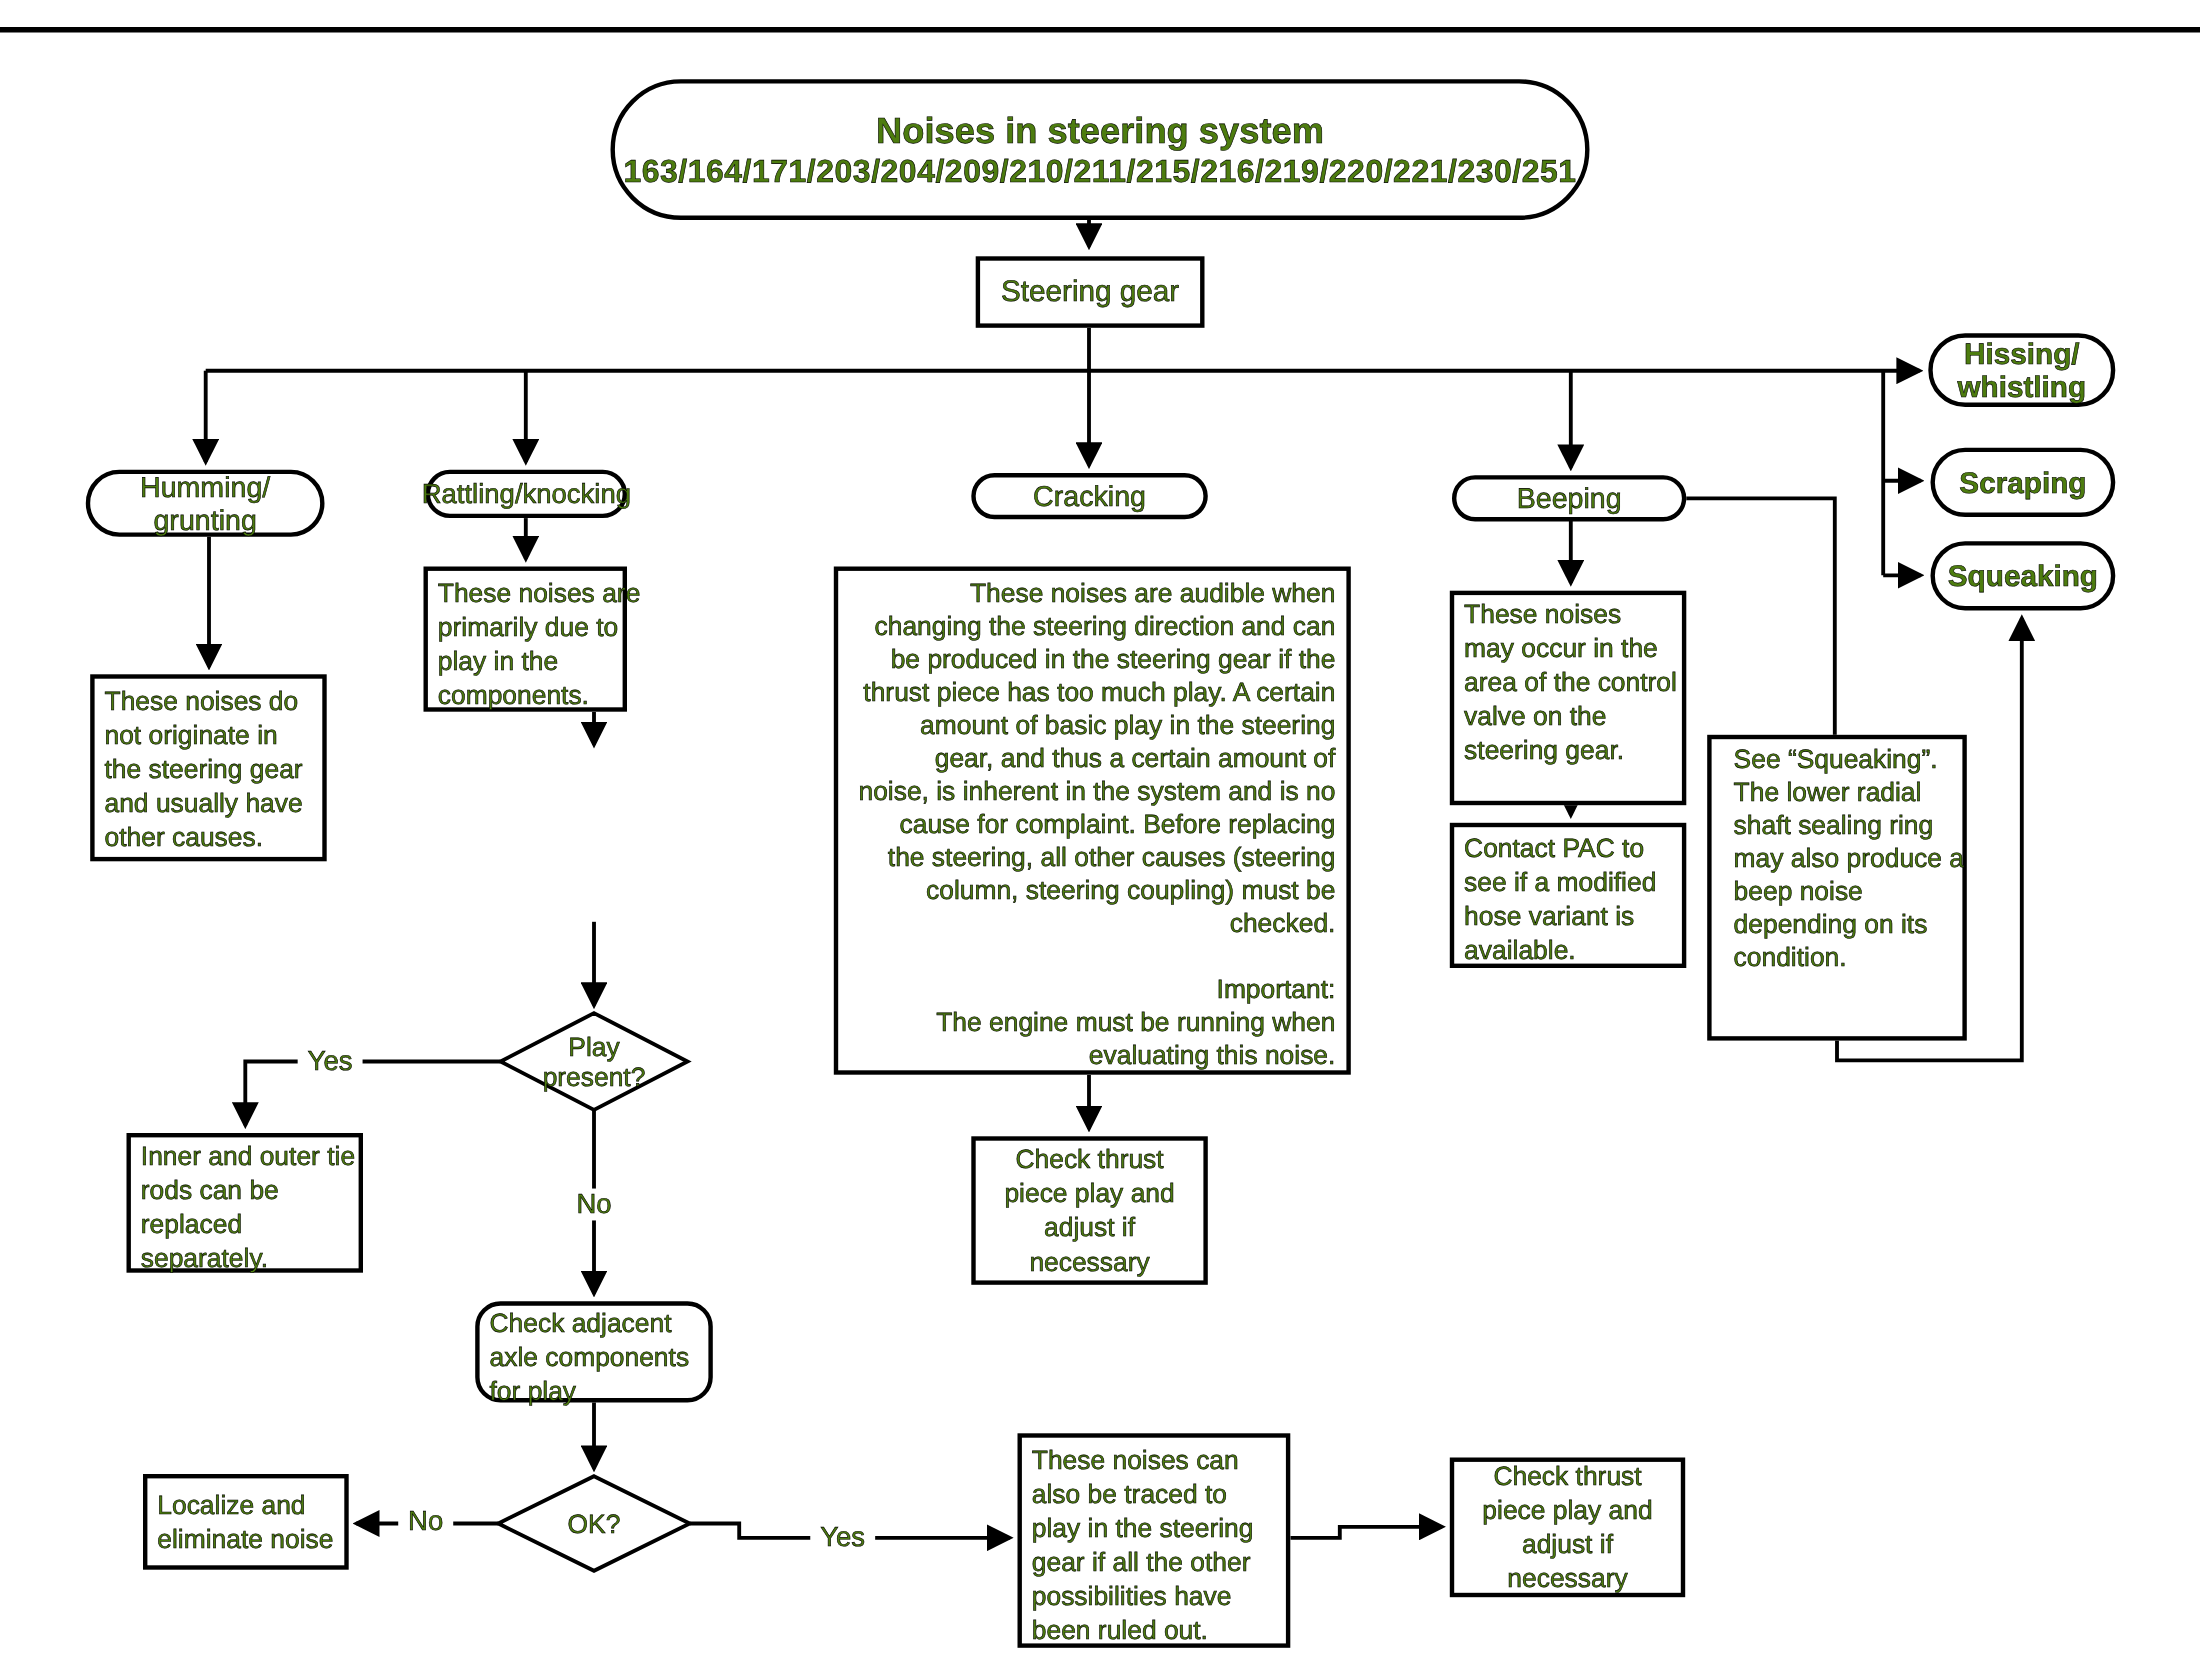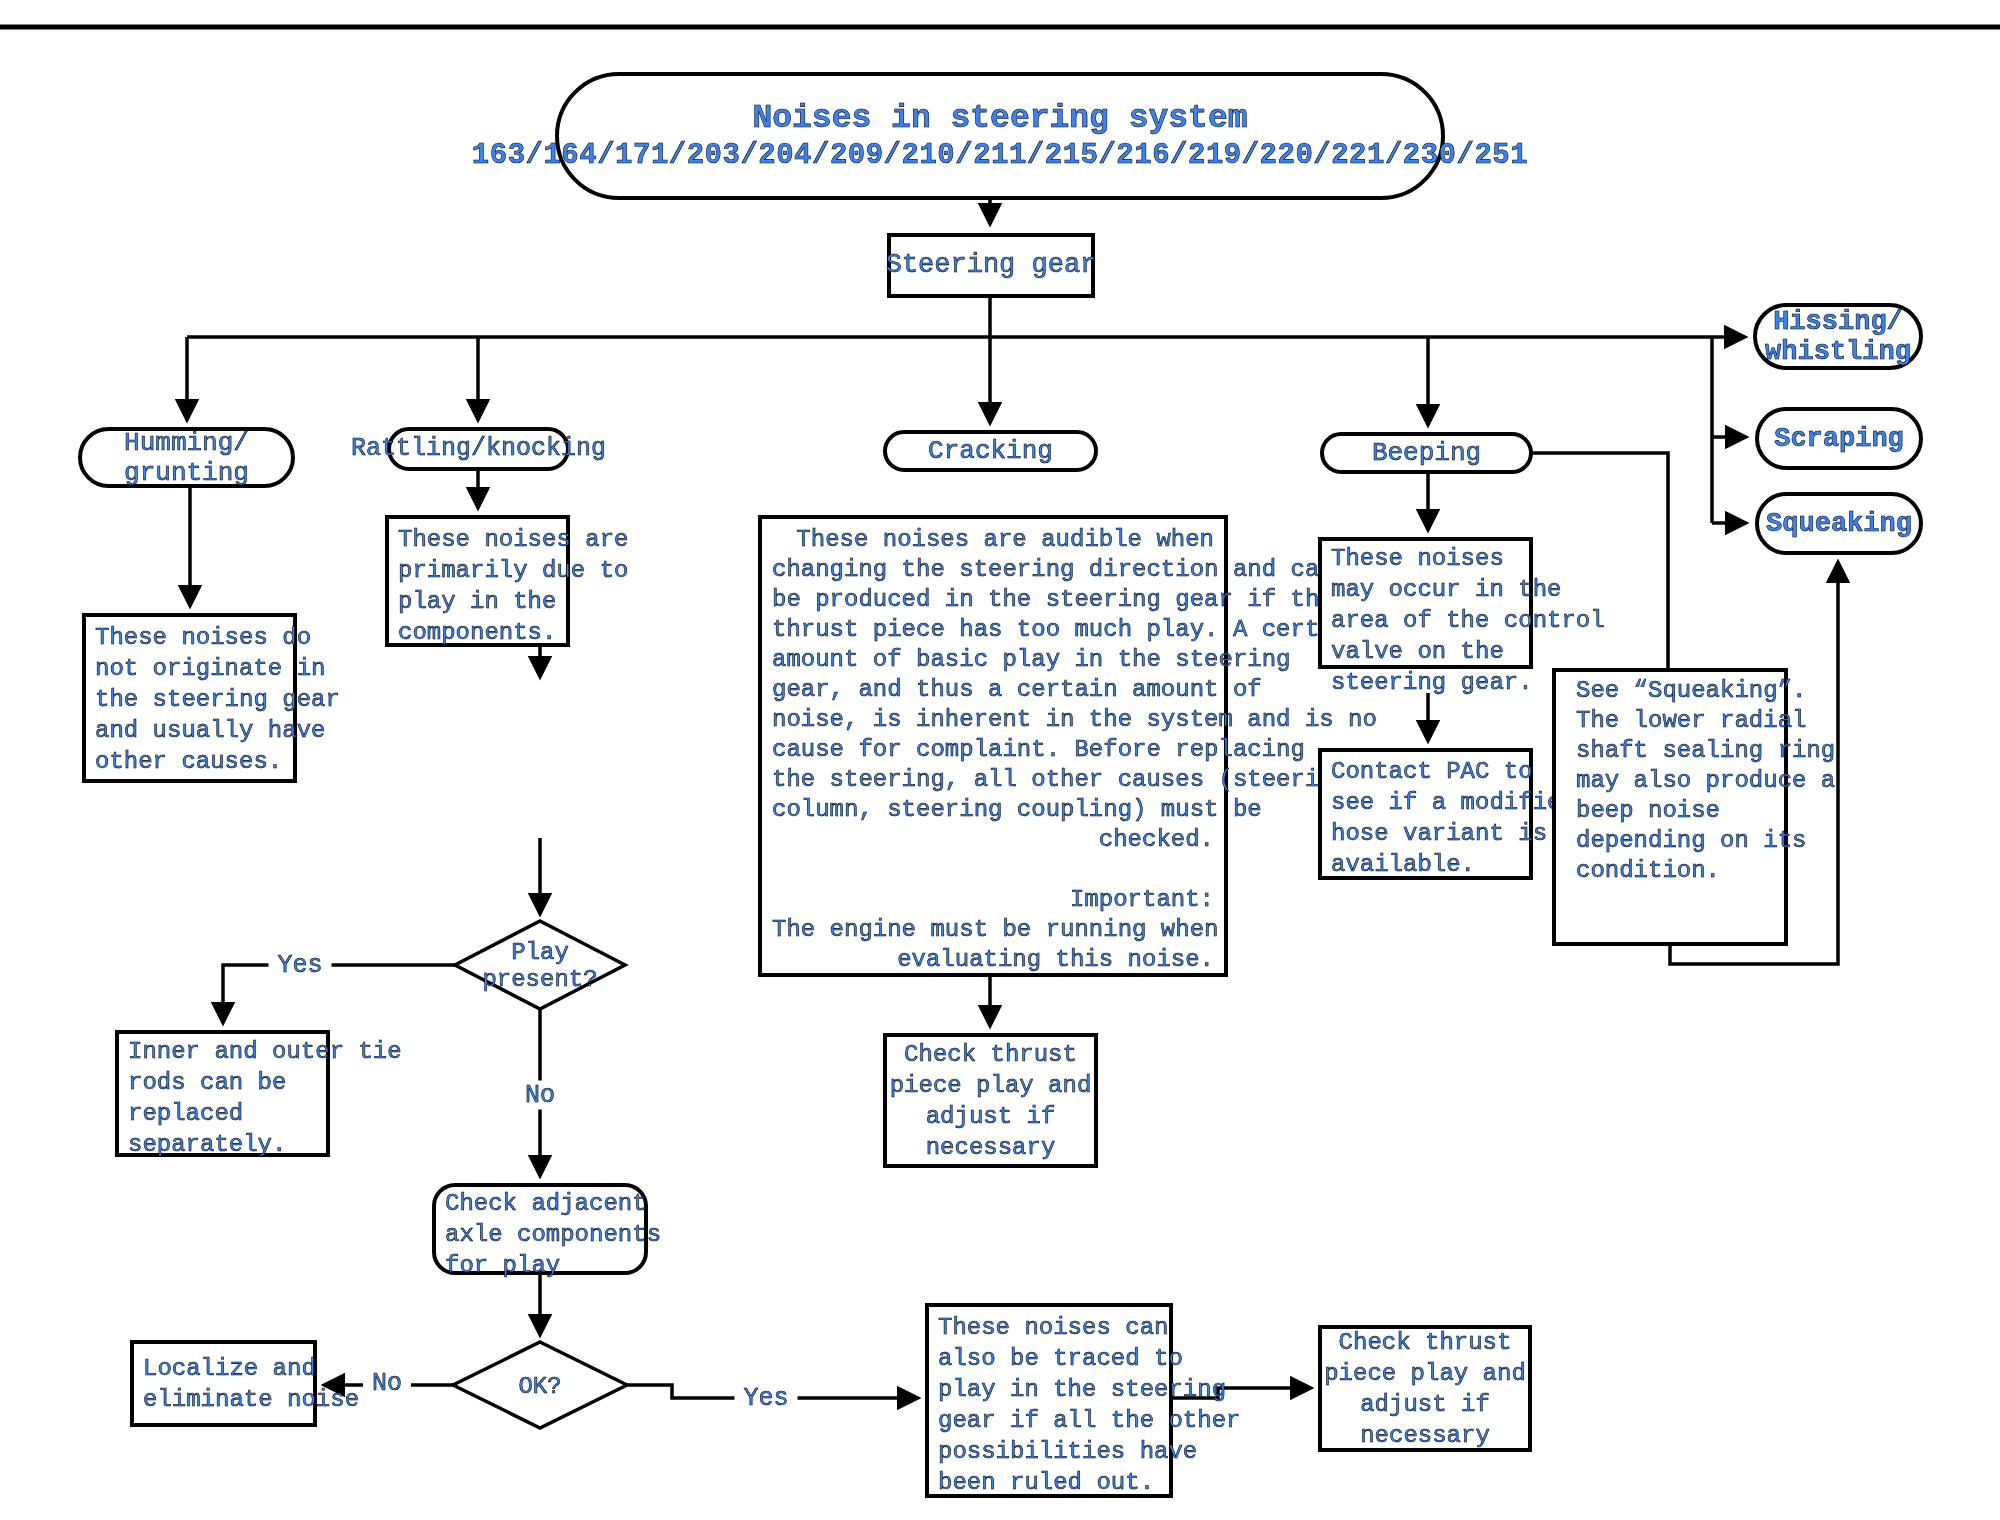--- a/index.html
+++ b/index.html
@@ -1,18 +1,18 @@
 <!DOCTYPE html>
 <html><head>
 <meta charset="utf-8">
 <style>
   html,body{margin:0;padding:0;background:#fff;}
   #canvas{
     position:relative;width:2000px;height:1520px;background:#fff;overflow:hidden;
-    font-family:Liberation Mono, monospace;color:#3b82f6;
+    font-family:Liberation Sans, sans-serif;color:#4d7c0f;
     -webkit-text-stroke:0.55px #000;
   }
   #wires{position:absolute;left:0;top:0;z-index:1;}
   .node{position:absolute;z-index:2;box-sizing:border-box;background:#fff;border:4px solid #000;}
   .box{font-size:24px;line-height:31px;padding:5px 9px;white-space:pre;text-align:left;}
   .box.tall{line-height:30px;}
   .box.center{text-align:center;display:flex;align-items:center;justify-content:center;}
   .oval{display:flex;align-items:center;justify-content:center;text-align:center;
         font-size:26px;line-height:30px;white-space:pre;}
   .oval.bold{font-weight:700;font-size:27px;}
@@ -153,21 +153,21 @@
 checked.
 
 Important:
 The engine must be running when
 evaluating this noise.</div>
   <div class="node box center" style="left:883px;top:1033px;width:215px;height:135px;">Check thrust
 piece play and
 adjust if
 necessary</div>
 
-  <div class="node box" style="left:1318px;top:537px;width:215px;height:132px;padding:2px 9px;">These noises
+  <div class="node box" style="left:1318px;top:537px;width:215px;height:195px;padding:2px 9px;">These noises
 may occur in the
 area of the control
 valve on the
 steering gear.</div>
   <div class="node box" style="left:1318px;top:748px;width:215px;height:132px;padding:4px 9px;">Contact PAC to
 see if a modified
 hose variant is
 available.</div>
   <div class="node box tall" style="left:1552px;top:668px;width:236px;height:278px;padding:4px 20px;">See “Squeaking”.
 The lower radial

